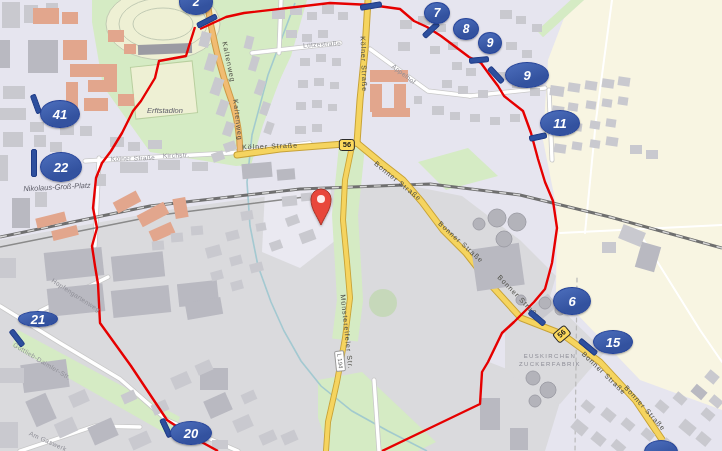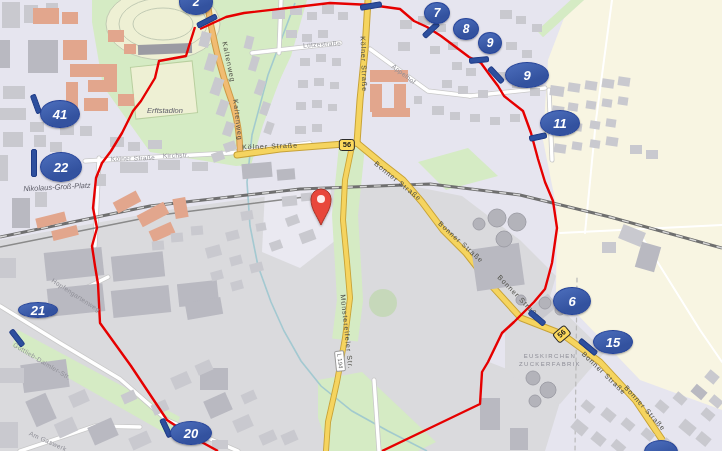--- a/index.html
+++ b/index.html
@@ -368,18 +368,18 @@
       <div class="tick" style="width: 20px; left: 166px; top: 428px; transform: translate(-50%, -50%) rotate(65deg);"></div>
       <div class="marker" style="left: 179px; top: -11px; width: 34px; height: 26px; font-size: 12px;">2</div>
       <div class="marker" style="left: 424px; top: 2px; width: 26px; height: 22px; font-size: 12px;">7</div>
       <div class="marker" style="left: 453px; top: 18px; width: 26px; height: 22px; font-size: 12px;">8</div>
       <div class="marker" style="left: 478px; top: 32px; width: 24px; height: 22px; font-size: 12px;">9</div>
       <div class="marker" style="left: 505px; top: 62px; width: 44px; height: 26px; font-size: 13px;">9</div>
       <div class="marker" style="left: 540px; top: 110px; width: 40px; height: 26px; font-size: 13px;">11</div>
       <div class="marker" style="left: 553px; top: 287px; width: 38px; height: 28px; font-size: 13px;">6</div>
       <div class="marker" style="left: 593px; top: 330px; width: 40px; height: 24px; font-size: 13px;">15</div>
       <div class="marker" style="left: 170px; top: 421px; width: 42px; height: 24px; font-size: 13px;">20</div>
-      <div class="marker" style="left: 18px; top: 302px; width: 40px; height: 16px; font-size: 13px;">21</div>
+      <div class="marker" style="left: 18px; top: 311px; width: 40px; height: 16px; font-size: 13px;">21</div>
       <div class="marker" style="left: 40px; top: 152px; width: 42px; height: 30px; font-size: 13px;">22</div>
       <div class="marker" style="left: 40px; top: 100px; width: 40px; height: 28px; font-size: 13px;">41</div>
       <div class="marker" style="left: 644px; top: 440px; width: 34px; height: 24px; font-size: 12px;"></div>
     </div>
 </div>
 
 </body></html>

